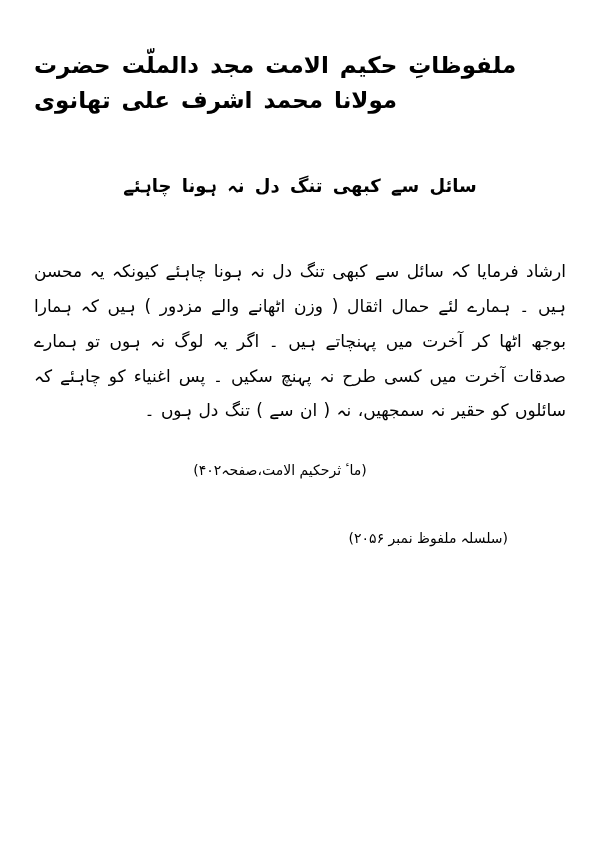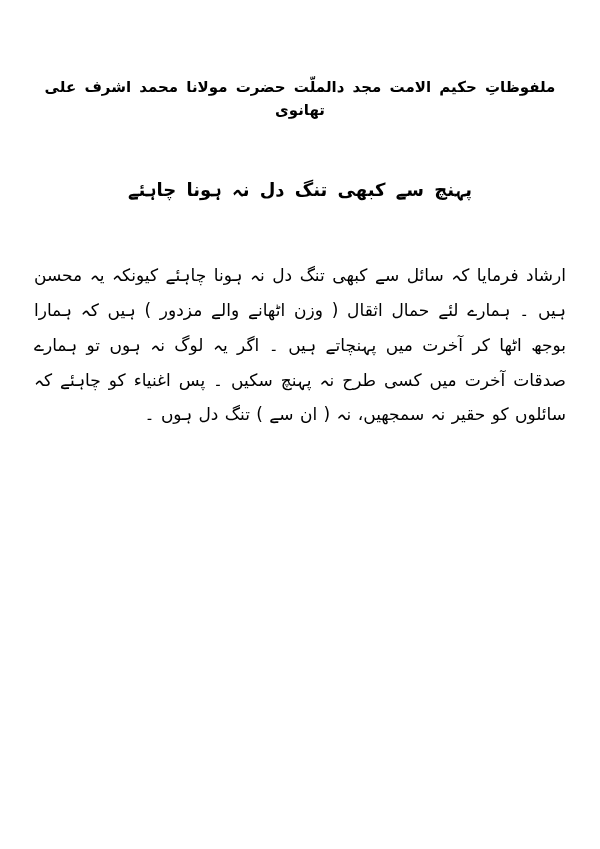--- a/index.html
+++ b/index.html
@@ -17,26 +17,26 @@
   .page {
     position: relative;
     width: 600px;
     height: 849px;
     background: #ffffff;
     box-sizing: border-box;
     padding: 0 34px;
     direction: rtl;
   }
   .doc-title {
-    text-align: center;
+    text-align: left;
     font-weight: bold;
-    font-size: 15px;
+    font-size: 23px;
     line-height: 1.5;
     letter-spacing: 0px;
-    margin-top: 76px;
+    margin-top: 48px;
     word-spacing: 3px;
   }
   .doc-subtitle {
     text-align: center;
     font-weight: bold;
     font-size: 17px;
     line-height: 1.5;
     margin-top: 14px;
   }
   .section-heading {
@@ -71,21 +71,23 @@
   }
 </style>
 </head>
 <body>
 
 <div class="page">
 
   <div class="doc-title">ملفوظاتِ حکیم الامت مجد دالملّت حضرت مولانا محمد اشرف علی تھانوی</div>
 
 
-  <div class="section-heading">پہنچ سے کبھی تنگ دل نہ ہونا چاہئے</div>
+  <div class="section-heading">سائل سے کبھی تنگ دل نہ ہونا چاہئے</div>
 
   <div class="body-text">
     <p>ارشاد فرمایا کہ سائل سے کبھی تنگ دل نہ ہونا چاہئے کیونکہ یہ محسن ہیں ۔ ہمارے لئے حمال اثقال ( وزن اٹھانے والے مزدور ) ہیں کہ ہمارا بوجھ اٹھا کر آخرت میں پہنچاتے ہیں ۔ اگر یہ لوگ نہ ہوں تو ہمارے صدقات آخرت میں کسی طرح نہ پہنچ سکیں ۔ پس اغنیاء کو چاہئے کہ سائلوں کو حقیر نہ سمجھیں، نہ ( ان سے ) تنگ دل ہوں ۔</p>
   </div>
 
+  <div class="reference">(ماٴ ثرحکیم الامت،صفحہ۴۰۲)</div>
 
+  <div class="serial">(سلسلہ ملفوظ نمبر ۲۰۵۶)</div>
 
 </div>
 
 </body></html>

